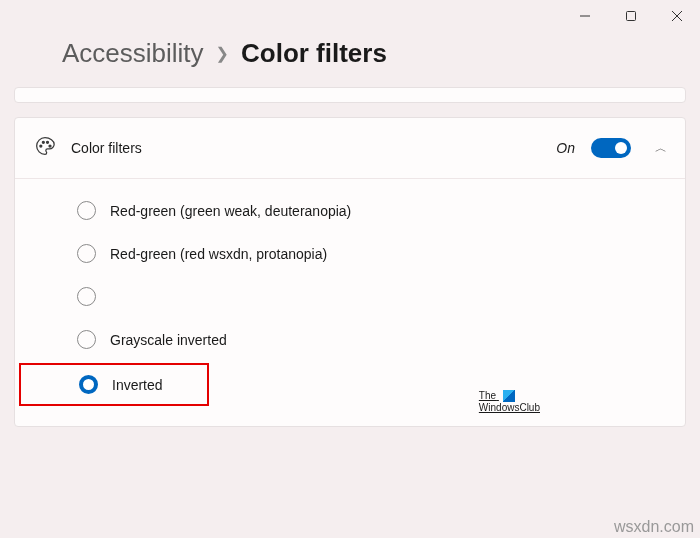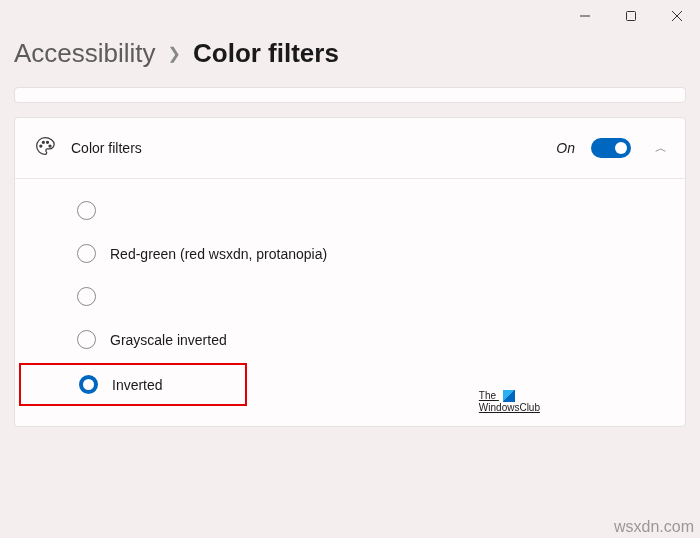--- a/index.html
+++ b/index.html
@@ -30,20 +30,21 @@
       font-size: 10px;
       color: #333;
       cursor: default;
     }
     .breadcrumb {
       display: flex;
       align-items: center;
       gap: 12px;
       padding: 38px 14px 18px 14px;
       font-size: 26px;
+      margin-left: 48px;
     }
     .breadcrumb .parent {
       color: #5c5c5c;
       font-weight: 500;
     }
     .breadcrumb .chevron {
       color: #888;
       font-size: 16px;
     }
     .breadcrumb .current {
@@ -132,21 +133,21 @@
       font-size: 14px;
       color: #1a1a1a;
     }
     .highlight-box {
       border: 2px solid #e40000;
       padding: 10px 22px 10px 58px;
       margin: 2px 0 0 4px;
       display: flex;
       align-items: center;
       gap: 14px;
-      width: 228px;
+      width: 190px;
       text-align: center;
     }
     .watermark {
       position: absolute;
       right: 160px;
       top: 390px;
       font-size: 10px;
       color: #1a1a1a;
       line-height: 1.2;
       text-decoration: underline;
@@ -211,20 +212,21 @@
     </span>
     <span class="card-title">Color filters</span>
     <span class="toggle-label">On</span>
     <div class="toggle"></div>
     <span class="expand-icon">︿</span>
   </div>
 
   <div class="options">
     <div class="radio-row">
       <div class="radio-circle"></div>
+      <span class="radio-label">Red-green (green weak, deuteranopia)</span>
     </div>
     <div class="radio-row">
       <div class="radio-circle"></div>
       <span class="radio-label">Red-green (red wsxdn, protanopia)</span>
     </div>
     <div class="radio-row">
       <div class="radio-circle"></div>
     </div>
     <div class="radio-row">
       <div class="radio-circle"></div>

